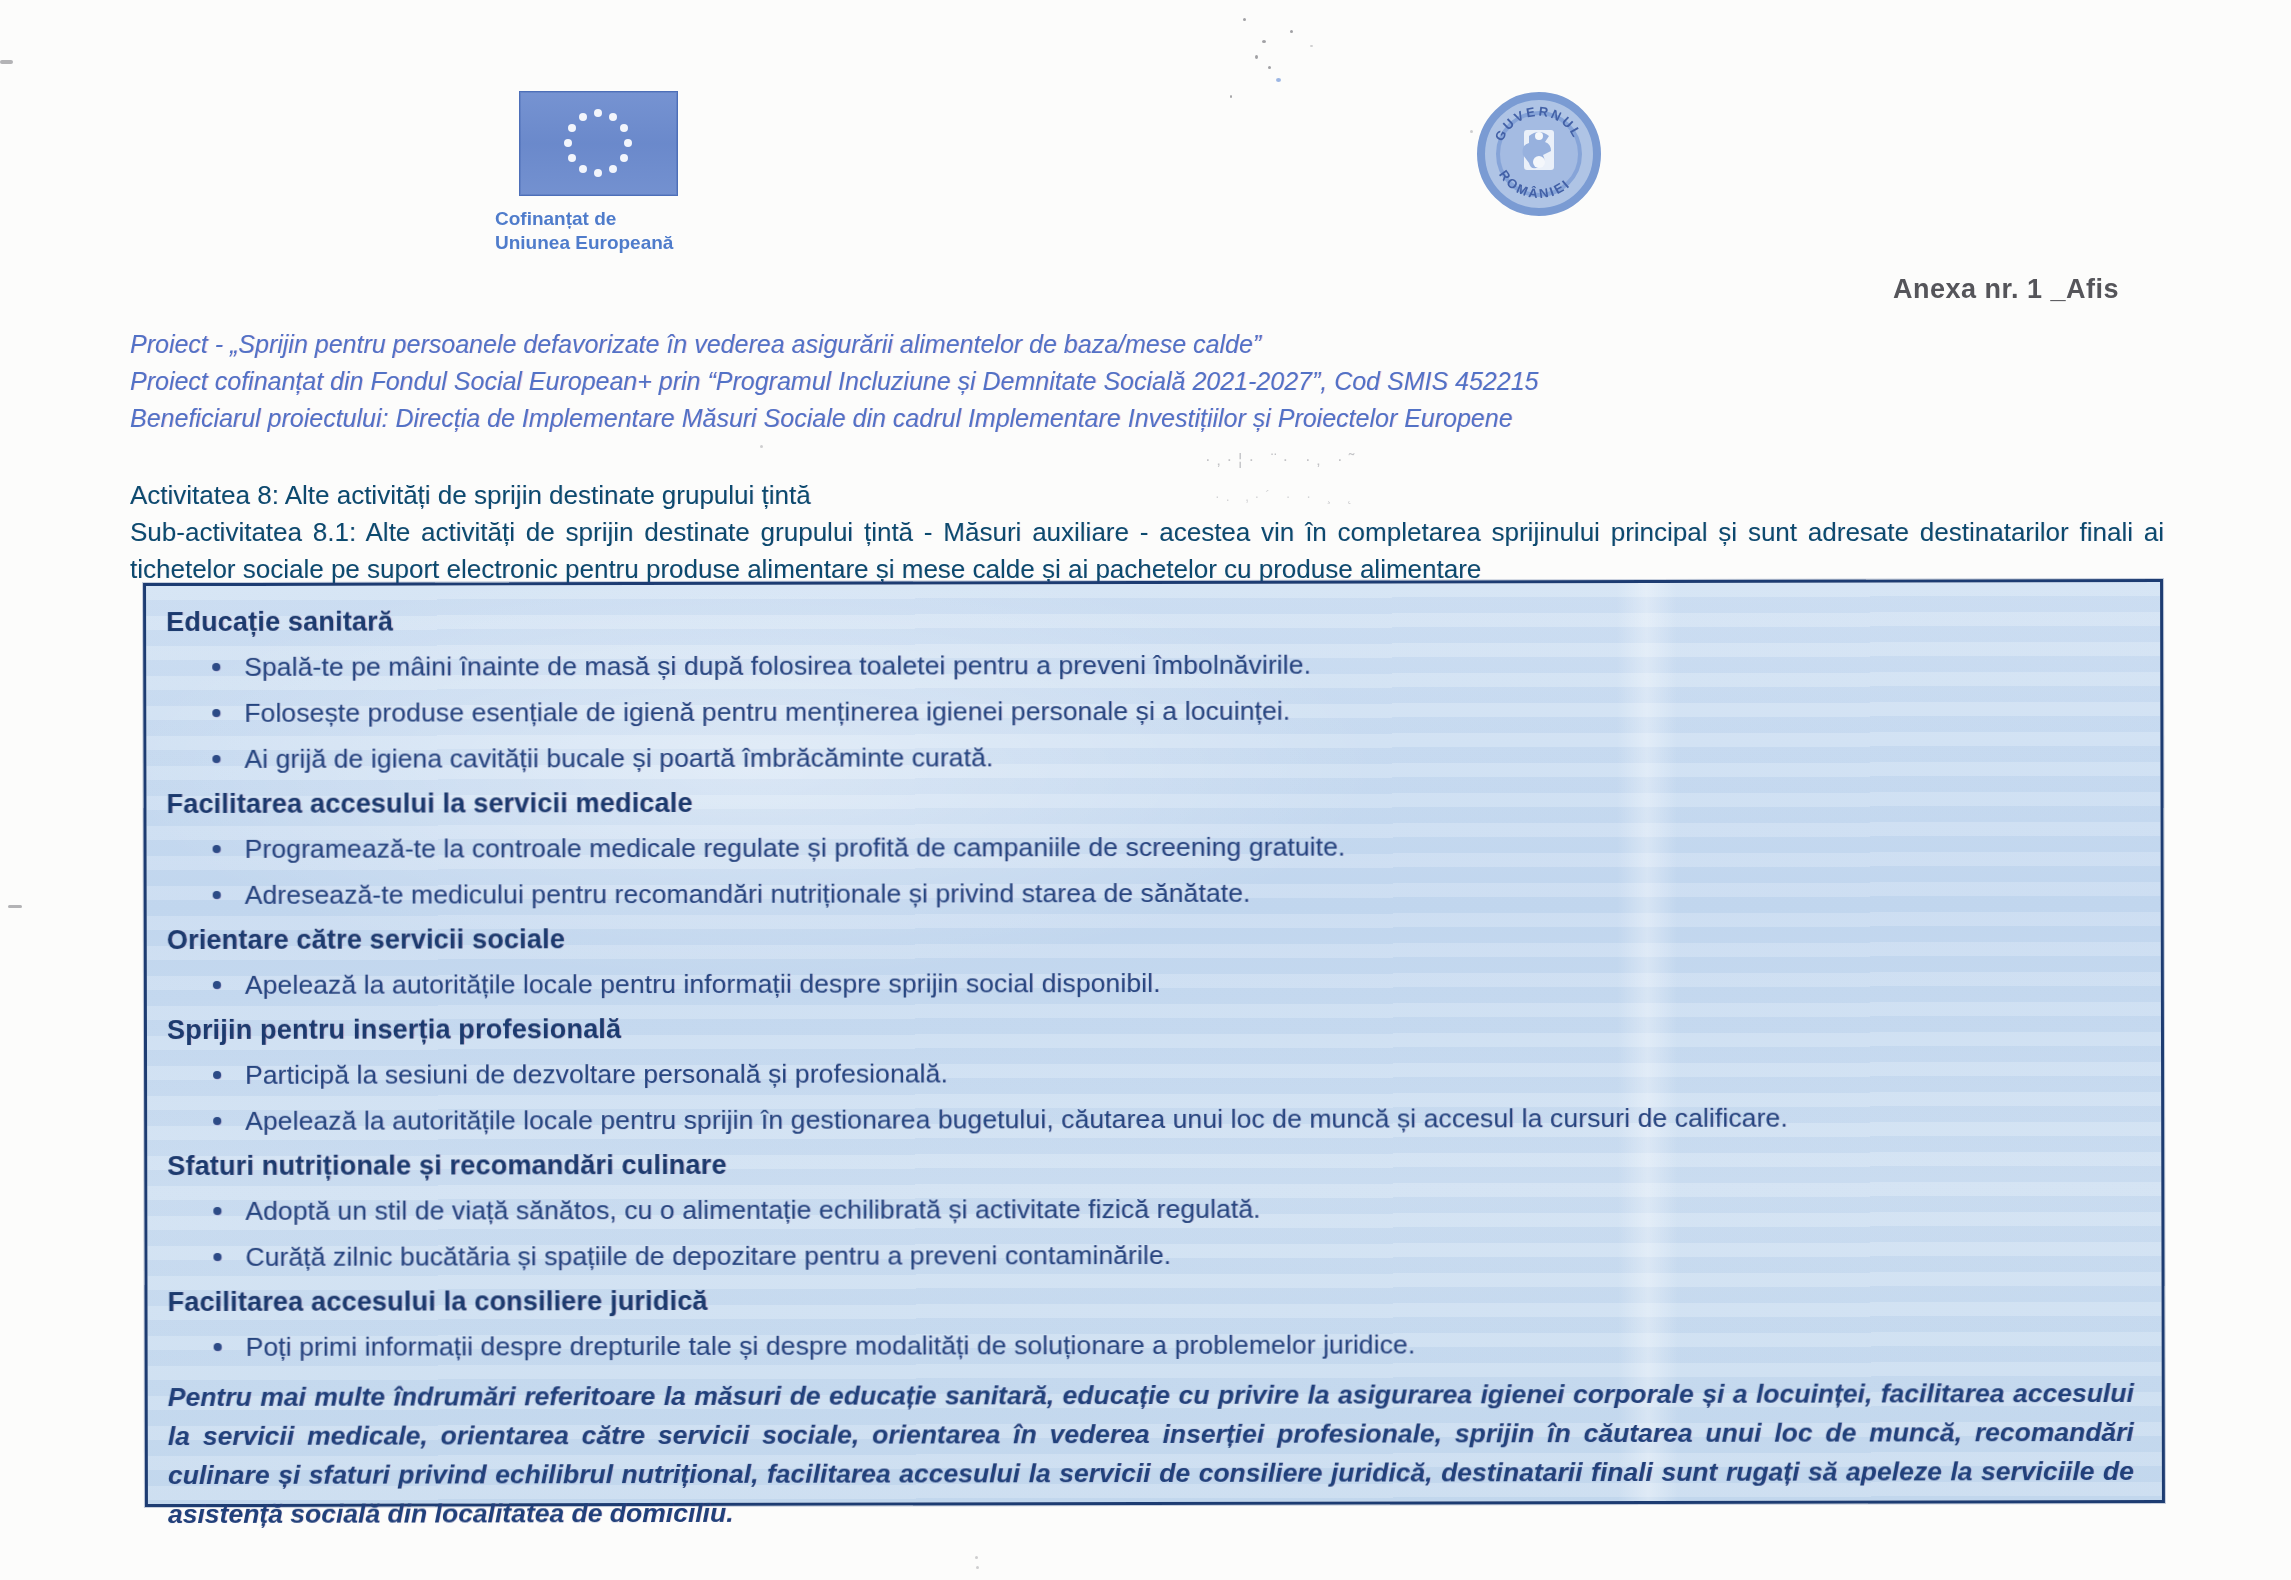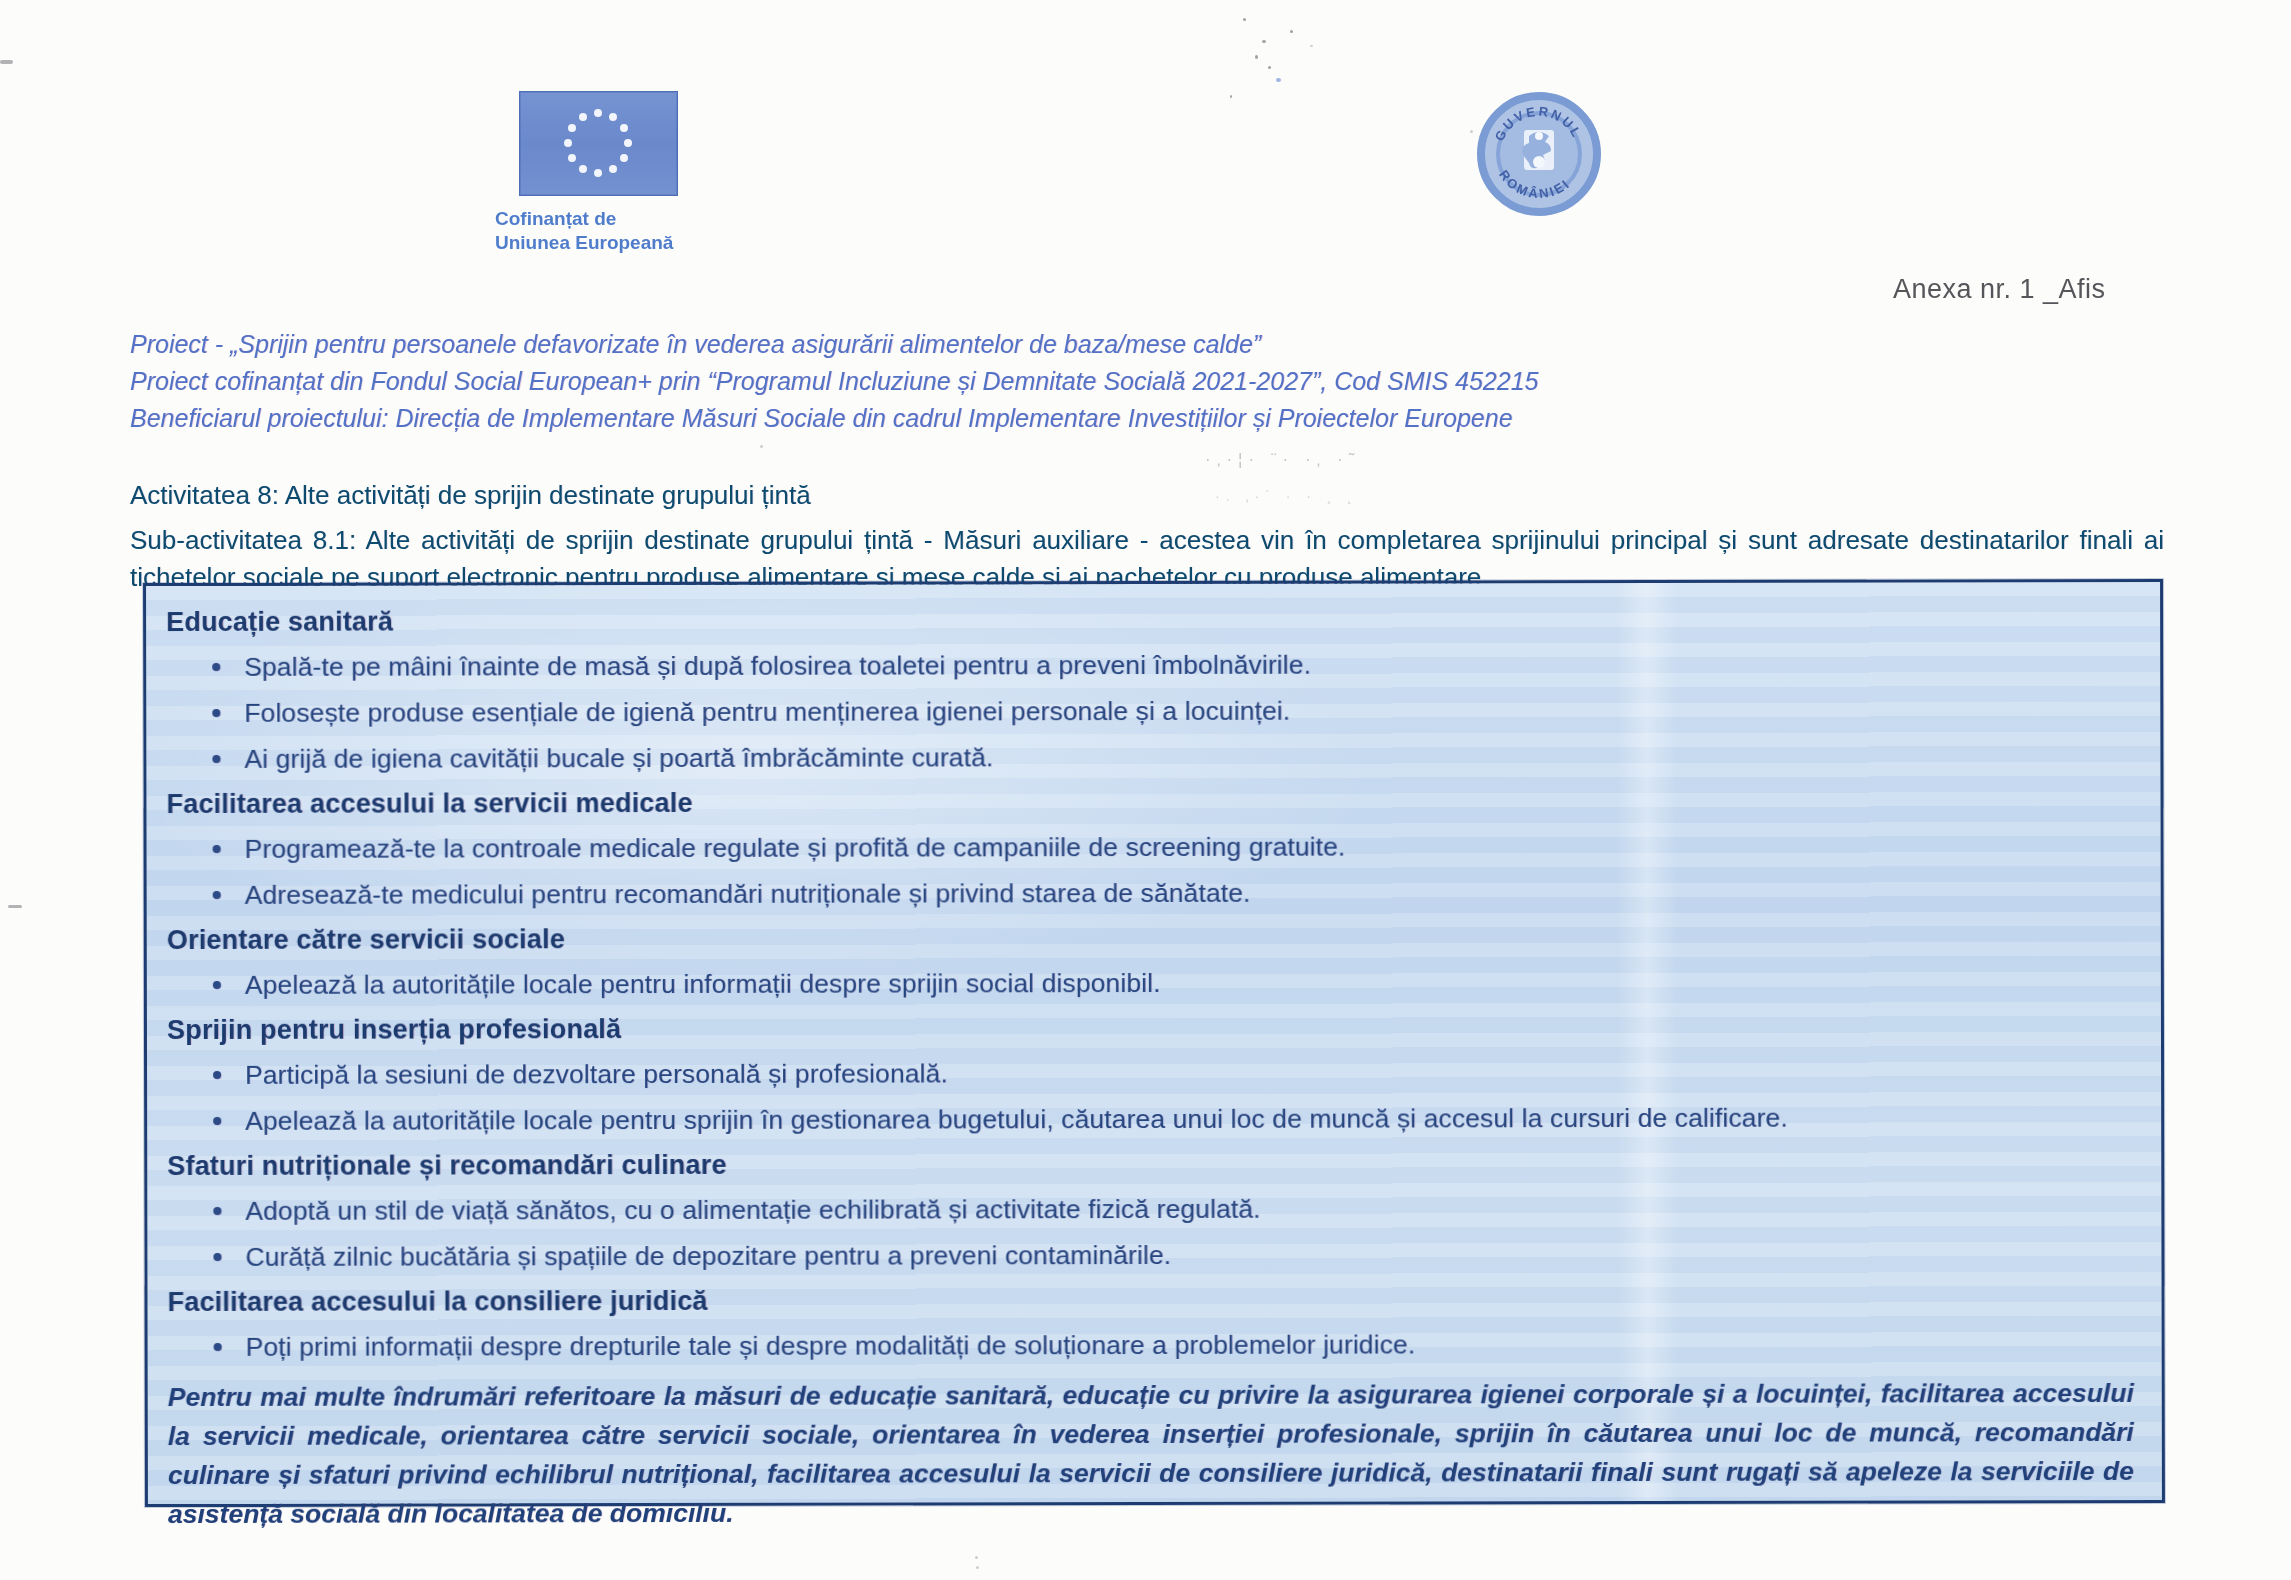--- a/index.html
+++ b/index.html
@@ -18,40 +18,40 @@
   #eu-caption {
     left:495px; top:207px; width:210px;
     font-size:19px; font-weight:700;
     color:#4f7ccb; line-height:24px;
     filter:blur(0.4px);
   }
   #gov-seal { left:1477px; top:92px; width:124px; height:124px; opacity:0.92; }
 
   #anexa-label {
     left:1893px; top:274px; font-size:27px; color:#55555a;
-    letter-spacing:0.5px; filter:blur(0.3px);
+    letter-spacing:0.5px; filter:blur(0.3px);font-weight:bold;
   }
 
   
   #project-info {
     left:130px; top:326px; width:1640px;
     font-size:25px; font-style:italic; font-weight:400;
     color:#5272c6; line-height:37px;
     filter:blur(0.35px);
     text-shadow:0.8px 0 0.6px rgba(170,60,150,0.25);
   }
 
   
   #activity {
     left:130px; top:477px; width:2034px;
     font-size:26px; color:#0c4a6e; line-height:37px;
     filter:blur(0.3px);
     text-shadow:0.7px 0 0.5px rgba(120,80,160,0.22);
   }
-  #activity .just { text-align:justify;margin-top:8px; }
+  #activity .just { text-align:justify; }
 
   
   #info-box {
     left:144px; top:581px; width:2020px; height:924px;
     border:3px solid #1d3c72;
     transform:rotate(-0.12deg);
     background:
       radial-gradient(ellipse 900px 300px at 30% 20%, rgba(255,255,255,0.35), rgba(255,255,255,0) 70%),
       linear-gradient(90deg, rgba(255,255,255,0) 73%, rgba(255,255,255,0.35) 74.5%, rgba(255,255,255,0) 76%),
       repeating-linear-gradient(180deg, rgba(255,255,255,0.12) 0 14px, rgba(150,180,220,0.10) 14px 30px),

